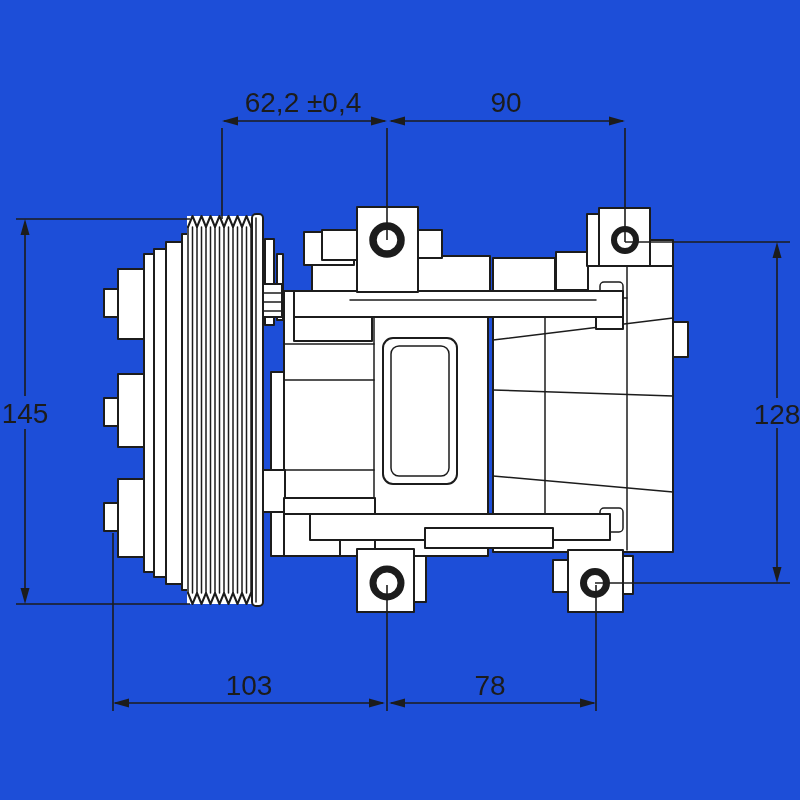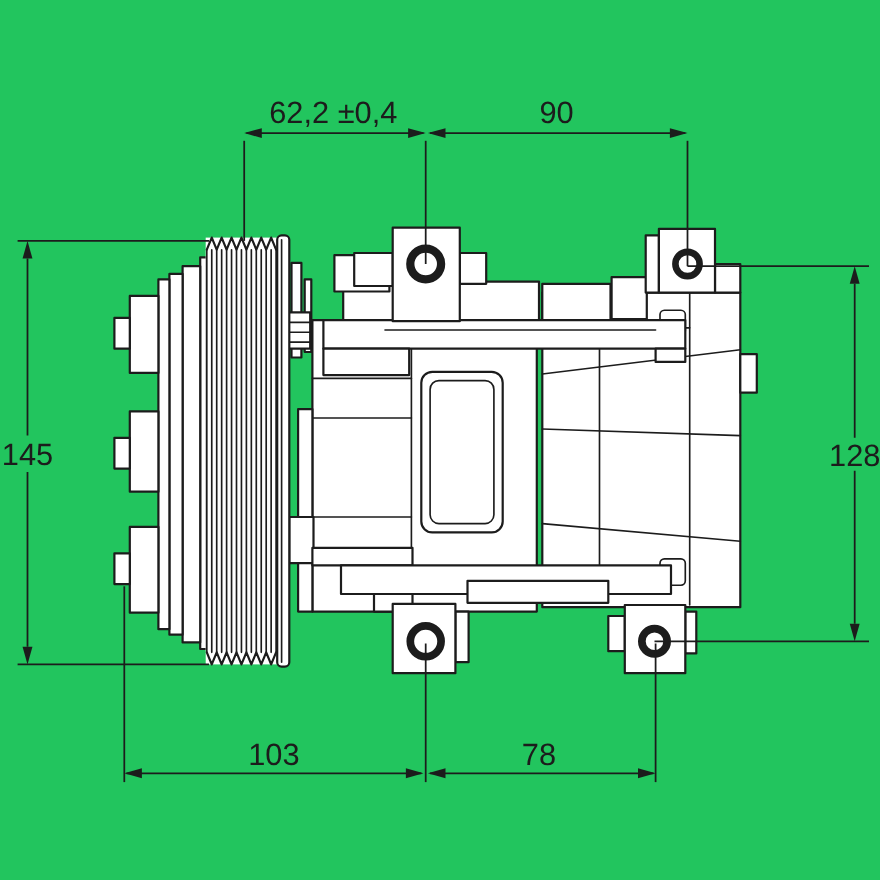--- a/index.html
+++ b/index.html
@@ -1,16 +1,16 @@
 <!DOCTYPE html>
 <html><head>
 <meta charset="utf-8">
 <style>
   html,body{margin:0;padding:0;background:#ffffff;}
-  .stage{width:800px;height:800px;position:relative;background:#22c55e;overflow:hidden;
+  .stage{width:800px;height:800px;position:relative;background:#1d4ed8;overflow:hidden;
          font-family:"Liberation Sans", sans-serif;}
   svg{display:block;}
   .part{stroke:#1c1c1c;stroke-width:2;fill:#ffffff;stroke-linejoin:round;stroke-linecap:round;}
   .edge{stroke:#1c1c1c;stroke-width:2;fill:none;stroke-linejoin:round;stroke-linecap:round;}
   .thin{stroke:#1c1c1c;stroke-width:1.5;fill:none;stroke-linejoin:round;stroke-linecap:round;}
   .dimline{stroke:#1c1c1c;stroke-width:1.6;fill:none;}
   .arrow{fill:#1c1c1c;stroke:none;}
   .dimtext{font-family:"Liberation Sans", sans-serif;font-size:28px;fill:#1c1c1c;text-anchor:middle;}
   .hole{stroke:#1c1c1c;fill:#ffffff;}
 </style>

